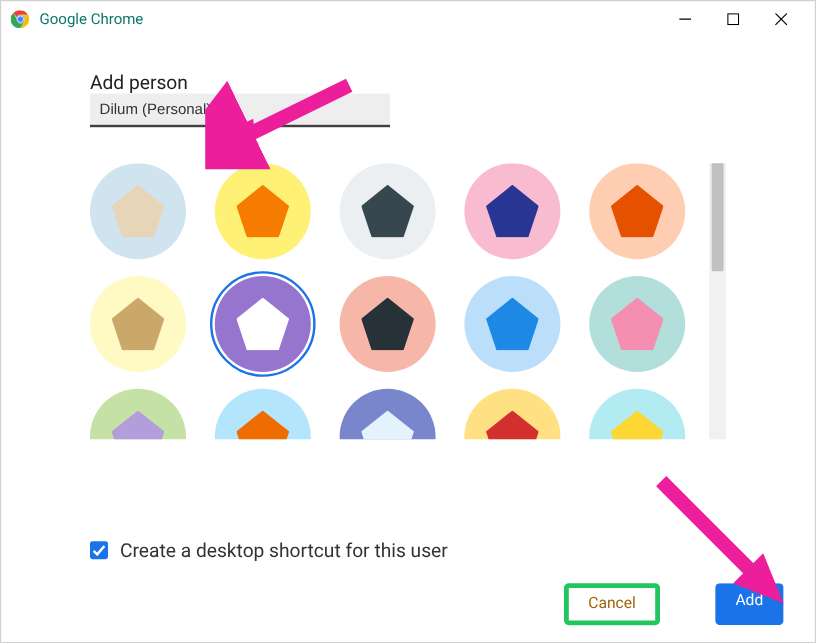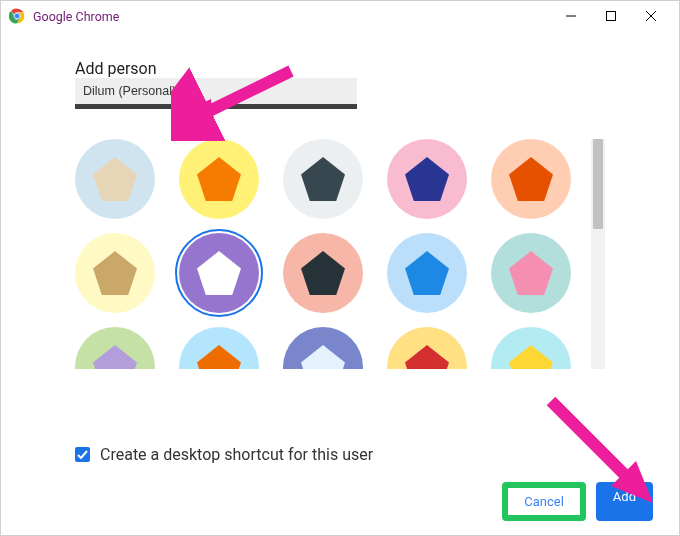--- a/index.html
+++ b/index.html
@@ -17,44 +17,44 @@
     align-items: center;
     padding: 0 8px;
     height: 30px;
   }
   .titlebar .logo {
     width: 16px; height: 16px;
     margin-right: 8px;
   }
   .titlebar .title {
     font-size: 12.5px;
-    color: #701a75;
+    color: #0f766e;
     flex: 0 0 auto;
   }
   .titlebar .spacer { flex: 1; }
   .winbtn {
     width: 40px; height: 30px;
     display: flex; align-items: center; justify-content: center;
     font-size: 13px;
     color: #000;
     cursor: default;
   }
   .winbtn svg { width: 10px; height: 10px; }
   .content {
     padding: 28px 74px 0 74px;
   }
   .heading {
     font-size: 16px;
     color: #222;
   }
   .name-field {
-    width: 282px;
+    width: 250px;
     background: #eee;
     border: none;
-    border-bottom: 5px solid #404040;
+    border-bottom: 2px solid #404040;
     padding: 6px 8px;
     font-size: 12.5px;
     color: #333;
     outline: none;
   }
   .avatar-area {
     margin-top: 30px;
     display: flex;
     align-items: stretch;
   }
@@ -131,26 +131,27 @@
   }
   .btn {
     font-size: 13px;
     padding: 6px 16px;
     border-radius: 4px;
     cursor: pointer;
     border: 1px solid transparent;
   }
   .btn-cancel {
     background: #fff;
-    color: #3b82f6;
-    border: 6px solid #22c55e;
+    color: #a16207;
+    border: 4px solid #22c55e;
   }
   .btn-add {
     background: #1a73e8;
     color: #fff;
+    margin-left: 36px;
   }
   
   .arrow {
     position: absolute;
     pointer-events: none;
   }
   .arrow svg { display: block; }
 
   
   .av-bg { width:100%; height:100%; border-radius:50%; position:relative; overflow:hidden; }

